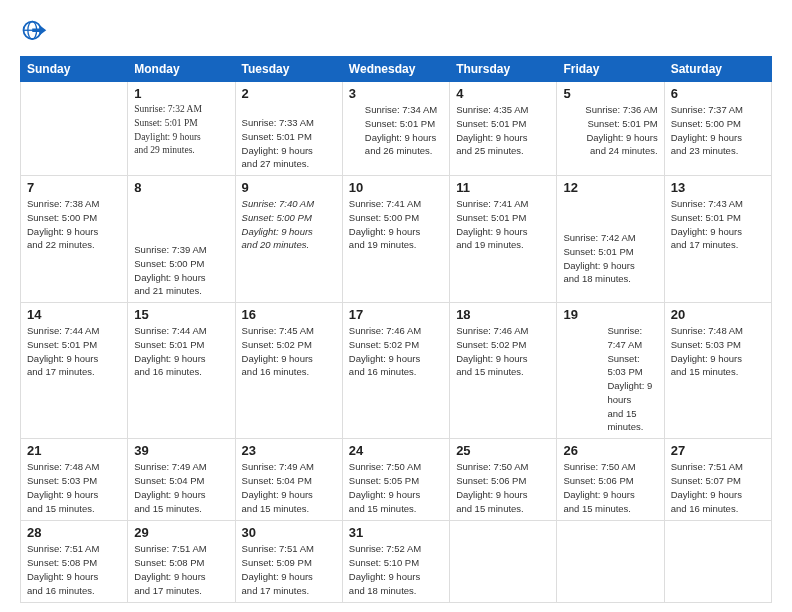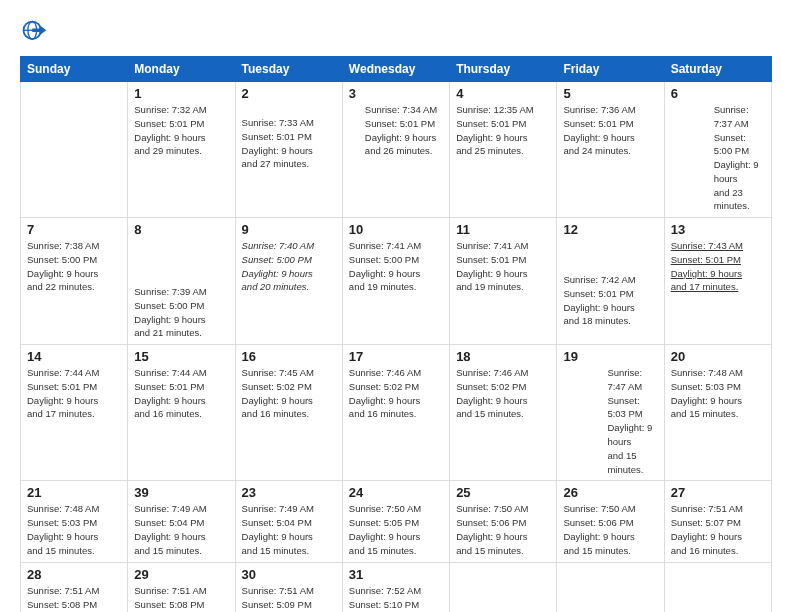--- a/index.html
+++ b/index.html
@@ -136,56 +136,56 @@
           <th>Thursday</th>
           <th>Friday</th>
           <th>Saturday</th>
         </tr>
     </thead>
     <tbody id="calendar-body">
     <tr>
           <td class="empty-cell"></td>
           <td>
             <span class="day-num">1</span>
-            <div class="day-detail" style="white-space: pre-line;">Sunrise: 7:32 AM
+            <div class="day-detail" style="white-space: pre-line; font-family: Liberation Serif, serif;">Sunrise: 7:32 AM
 Sunset: 5:01 PM
 Daylight: 9 hours
 and 29 minutes.</div>
           </td>
           <td>
             <span class="day-num">2</span>
             <div class="day-detail" style="white-space: pre-line; margin-top: 15px;">Sunrise: 7:33 AM
 Sunset: 5:01 PM
 Daylight: 9 hours
 and 27 minutes.</div>
           </td>
           <td>
             <span class="day-num">3</span>
             <div class="day-detail" style="white-space: pre-line; margin-left: 16px;">Sunrise: 7:34 AM
 Sunset: 5:01 PM
 Daylight: 9 hours
 and 26 minutes.</div>
           </td>
           <td>
             <span class="day-num">4</span>
-            <div class="day-detail" style="white-space: pre-line;">Sunrise: 12:35 AM
+            <div class="day-detail" style="white-space: pre-line;">Sunrise: 4:35 AM
 Sunset: 5:01 PM
 Daylight: 9 hours
 and 25 minutes.</div>
           </td>
           <td>
             <span class="day-num">5</span>
-            <div class="day-detail" style="white-space: pre-line;">Sunrise: 7:36 AM
+            <div class="day-detail" style="white-space: pre-line; text-align: right;">Sunrise: 7:36 AM
 Sunset: 5:01 PM
 Daylight: 9 hours
 and 24 minutes.</div>
           </td>
           <td>
             <span class="day-num">6</span>
-            <div class="day-detail" style="white-space: pre-line; margin-left: 43px;">Sunrise: 7:37 AM
+            <div class="day-detail" style="white-space: pre-line;">Sunrise: 7:37 AM
 Sunset: 5:00 PM
 Daylight: 9 hours
 and 23 minutes.</div>
           </td>
         </tr>
         <tr>
           <td>
             <span class="day-num">7</span>
             <div class="day-detail" style="white-space: pre-line;">Sunrise: 7:38 AM
 Sunset: 5:00 PM
@@ -222,21 +222,21 @@
           </td>
           <td>
             <span class="day-num">12</span>
             <div class="day-detail" style="white-space: pre-line; margin-top: 36px;">Sunrise: 7:42 AM
 Sunset: 5:01 PM
 Daylight: 9 hours
 and 18 minutes.</div>
           </td>
           <td>
             <span class="day-num">13</span>
-            <div class="day-detail" style="white-space: pre-line; text-decoration: underline;">Sunrise: 7:43 AM
+            <div class="day-detail" style="white-space: pre-line;">Sunrise: 7:43 AM
 Sunset: 5:01 PM
 Daylight: 9 hours
 and 17 minutes.</div>
           </td>
         </tr>
         <tr>
           <td>
             <span class="day-num">14</span>
             <div class="day-detail" style="white-space: pre-line;">Sunrise: 7:44 AM
 Sunset: 5:01 PM

